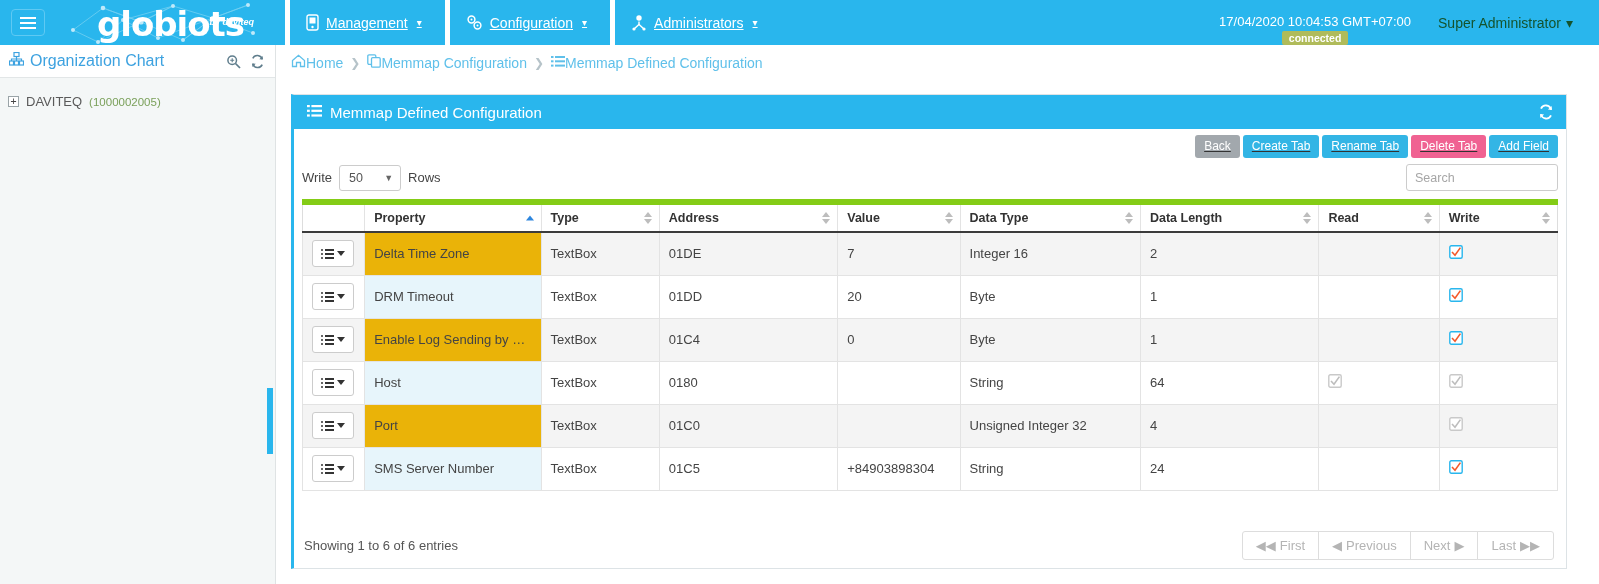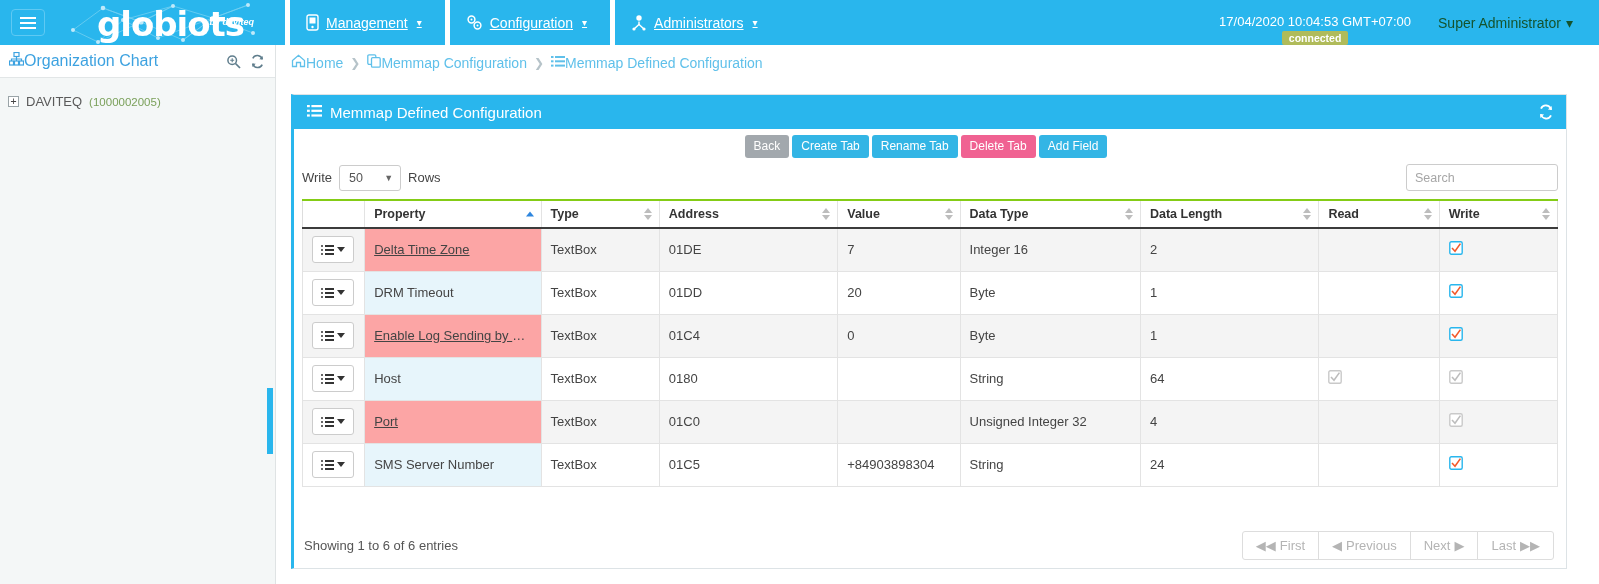--- a/index.html
+++ b/index.html
@@ -87,21 +87,21 @@
   }
   .sidebar-header {
     height: 33px;
     background: #fff;
     border-bottom: 1px solid #e2e6e7;
     display: flex; align-items: center;
     padding: 0 10px 0 9px;
   }
   .sidebar-title {
     color: #3da2e0; font-size: 16px;
-    display: flex; align-items: center; gap: 0;
+    display: flex; align-items: center; gap: 6px;
     flex: 1;
   }
   .sidebar-actions { display: flex; align-items: center; gap: 9px; }
   .sidebar-actions span { color: #6f8a99; cursor: pointer; display: inline-flex; }
 
   .tree { padding: 14px 0 0 8px; }
   .tree-node {
     display: flex; align-items: center; gap: 7px;
     font-size: 13px; color: #555;
     padding: 2px 0;
@@ -172,22 +172,23 @@
   .tab.active {
     color: #555;
     border: 1px solid #dcdcdc;
     border-bottom-color: #fff;
     border-radius: 3px 3px 0 0;
     background: #fff;
   }
 
   
   .btnbar {
-    display: flex; justify-content: center; gap: 3px;
+    display: flex; justify-content: flex-end; gap: 3px;
     padding: 6px 8px 0 0;
+    text-decoration: underline;
   }
   .btn {
     font-size: 12px; color: #fff;
     padding: 4px 9px 5px 9px;
     border: none; border-radius: 3px;
     cursor: pointer; font-family: "Liberation Sans", sans-serif;
   }
   .btn-default { background: #a2a8ad; }
   .btn-info { background: #33b5e5; }
   .btn-danger { background: #f06292; }
@@ -214,21 +215,21 @@
     padding: 0 8px; font-size: 12.5px; color: #555;
     font-family: "Liberation Sans", sans-serif;
     outline: none; background: #fff;
   }
   .search-input::placeholder { color: #a6a6a6; }
 
   
   .tbl-wrap { padding: 0 8px; }
   table.dt { width: 100%; border-collapse: collapse; table-layout: fixed; }
   table.dt th {
-    border-top: 2px solid #84cc16;
+    border-top: 6px solid #84cc16;
     border-bottom: 2px solid #3b3b3b;
     border-right: 1px solid #e3e3e3;
     background: #fff;
     font-size: 12.5px; font-weight: bold; color: #333;
     text-align: left; padding: 6px 8px 6px 9px;
     position: relative; cursor: pointer; height: 25px;
   }
   table.dt th:first-child { border-left: 1px solid #ddd; cursor: default; }
   table.dt th:last-child { border-right: 1px solid #ddd; }
   .sort-ind {
@@ -246,21 +247,21 @@
 
   table.dt td {
     border: 1px solid #e3e3e3;
     padding: 7px 9px;
     font-size: 13px; color: #444;
     height: 43px; vertical-align: middle;
     overflow: hidden; white-space: nowrap; text-overflow: ellipsis;
   }
   tr.odd td { background: #f4f4f4; }
   tr.even td { background: #ffffff; }
-  tr.odd td.col-prop { background: #fca5a5; text-decoration: underline; }
+  tr.odd td.col-prop { background: #eab308; }
   tr.even td.col-prop { background: #e7f5fb; }
   td.col-act { background: #f4f4f4 !important; padding: 4px 8px; }
   tr.even td.col-act { background: #ffffff !important; }
 
   .row-btn {
     width: 42px; height: 27px;
     border: 1px solid #ccc; border-radius: 3px;
     background: #fff;
     display: flex; align-items: center; justify-content: center; gap: 3px;
     cursor: pointer;

